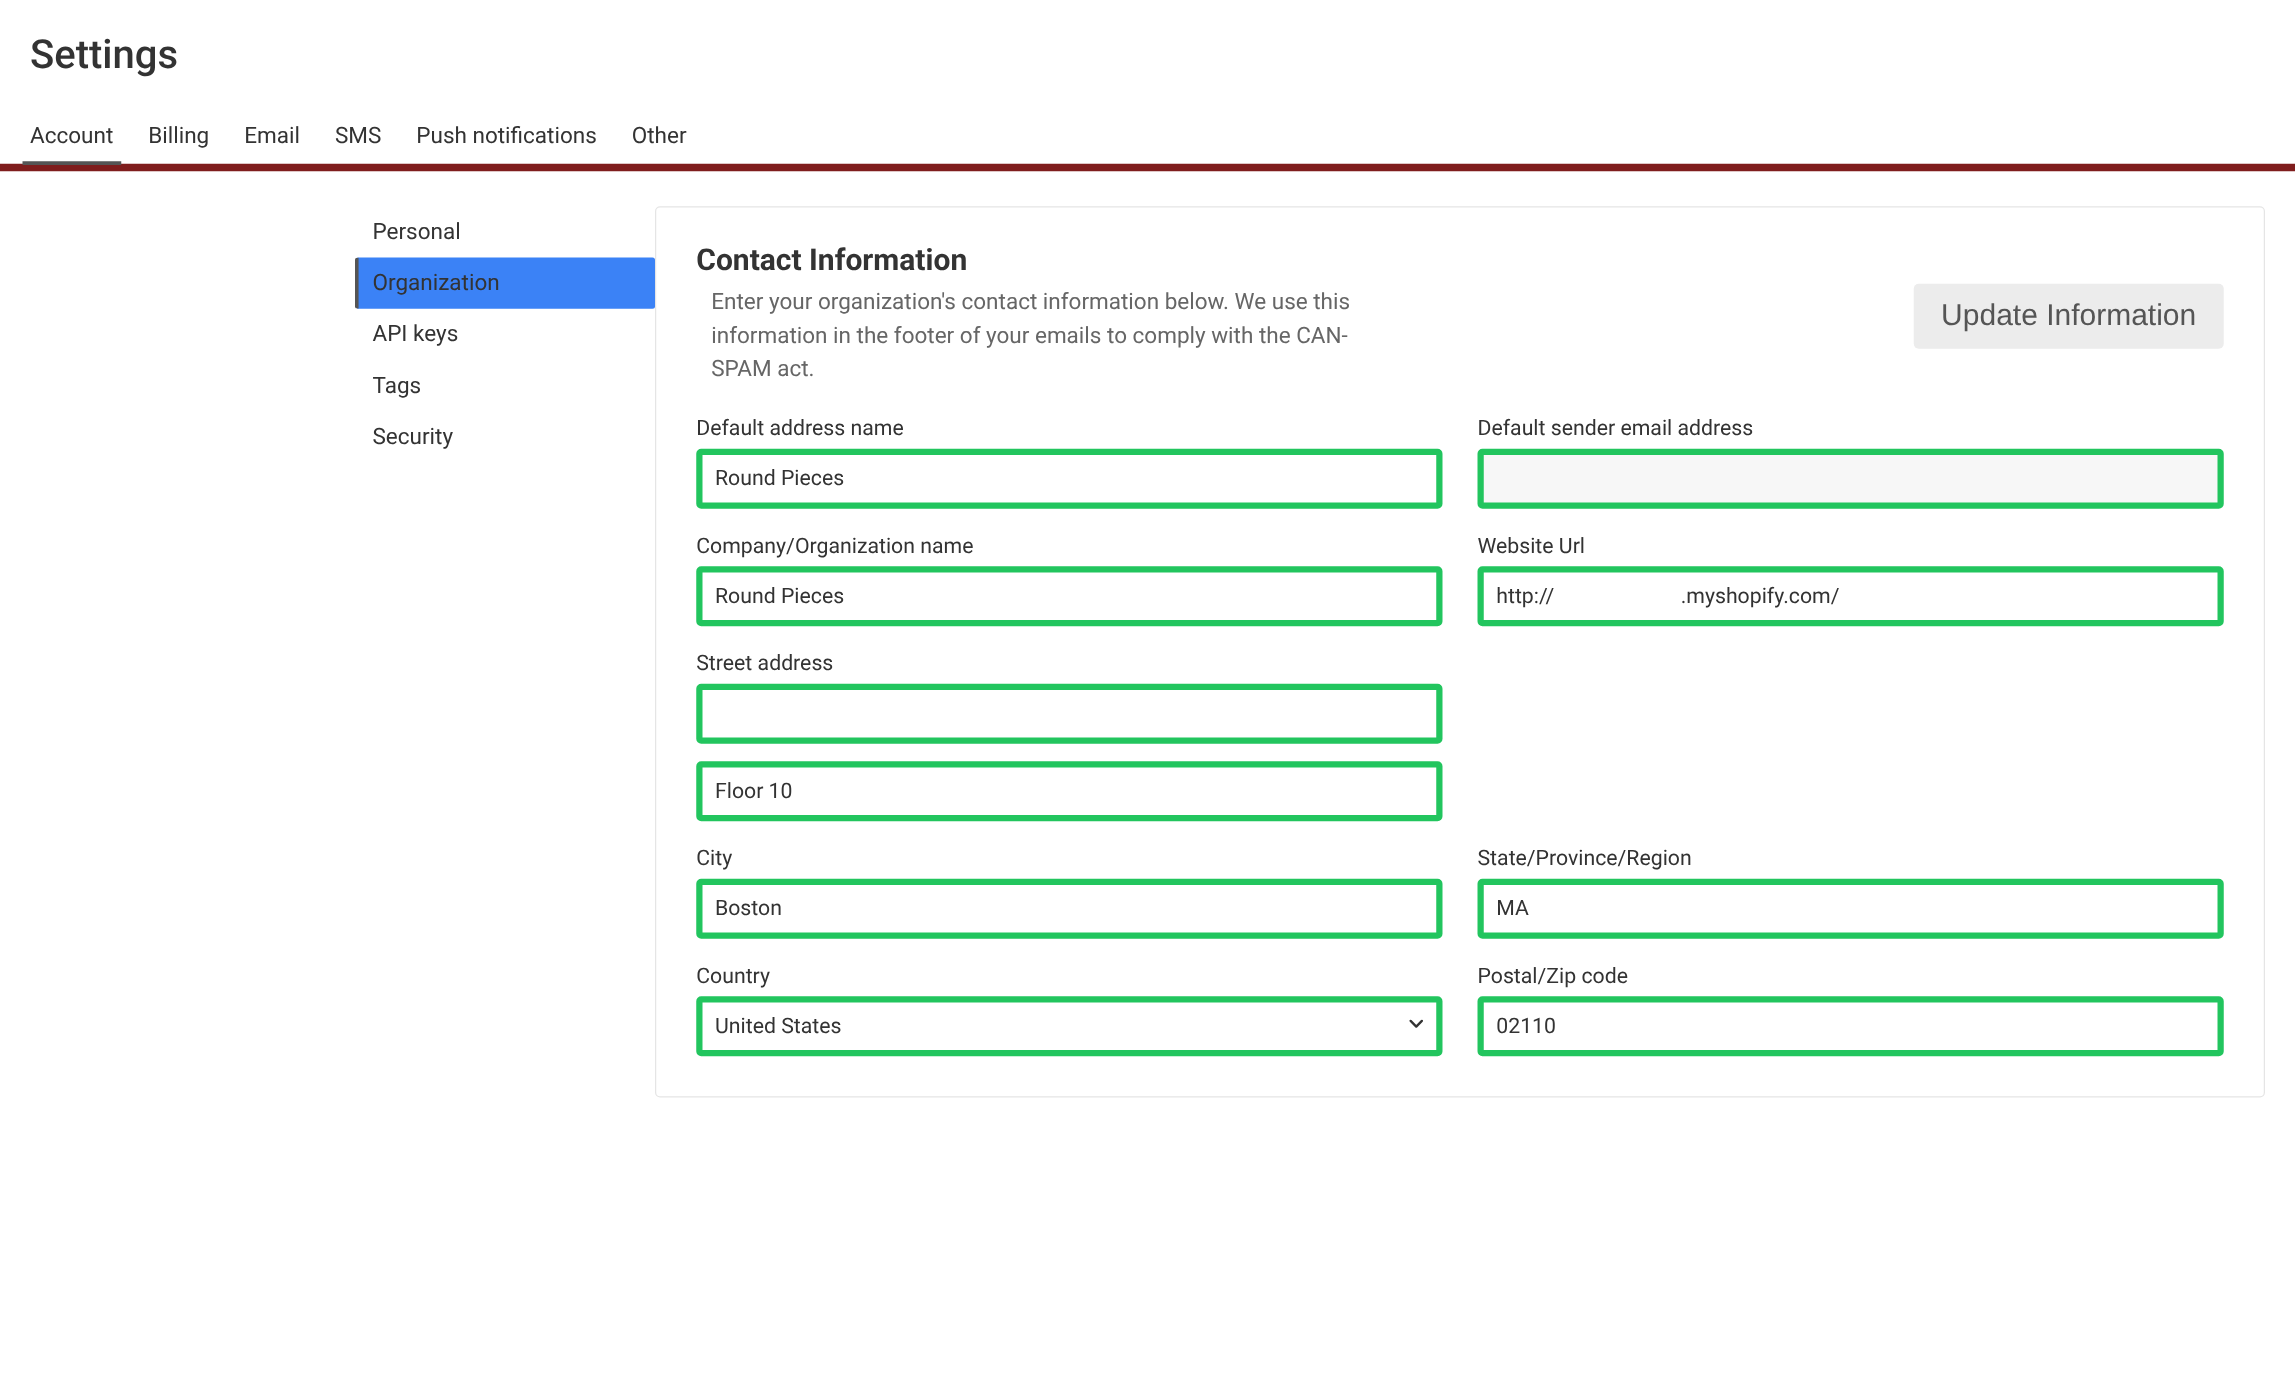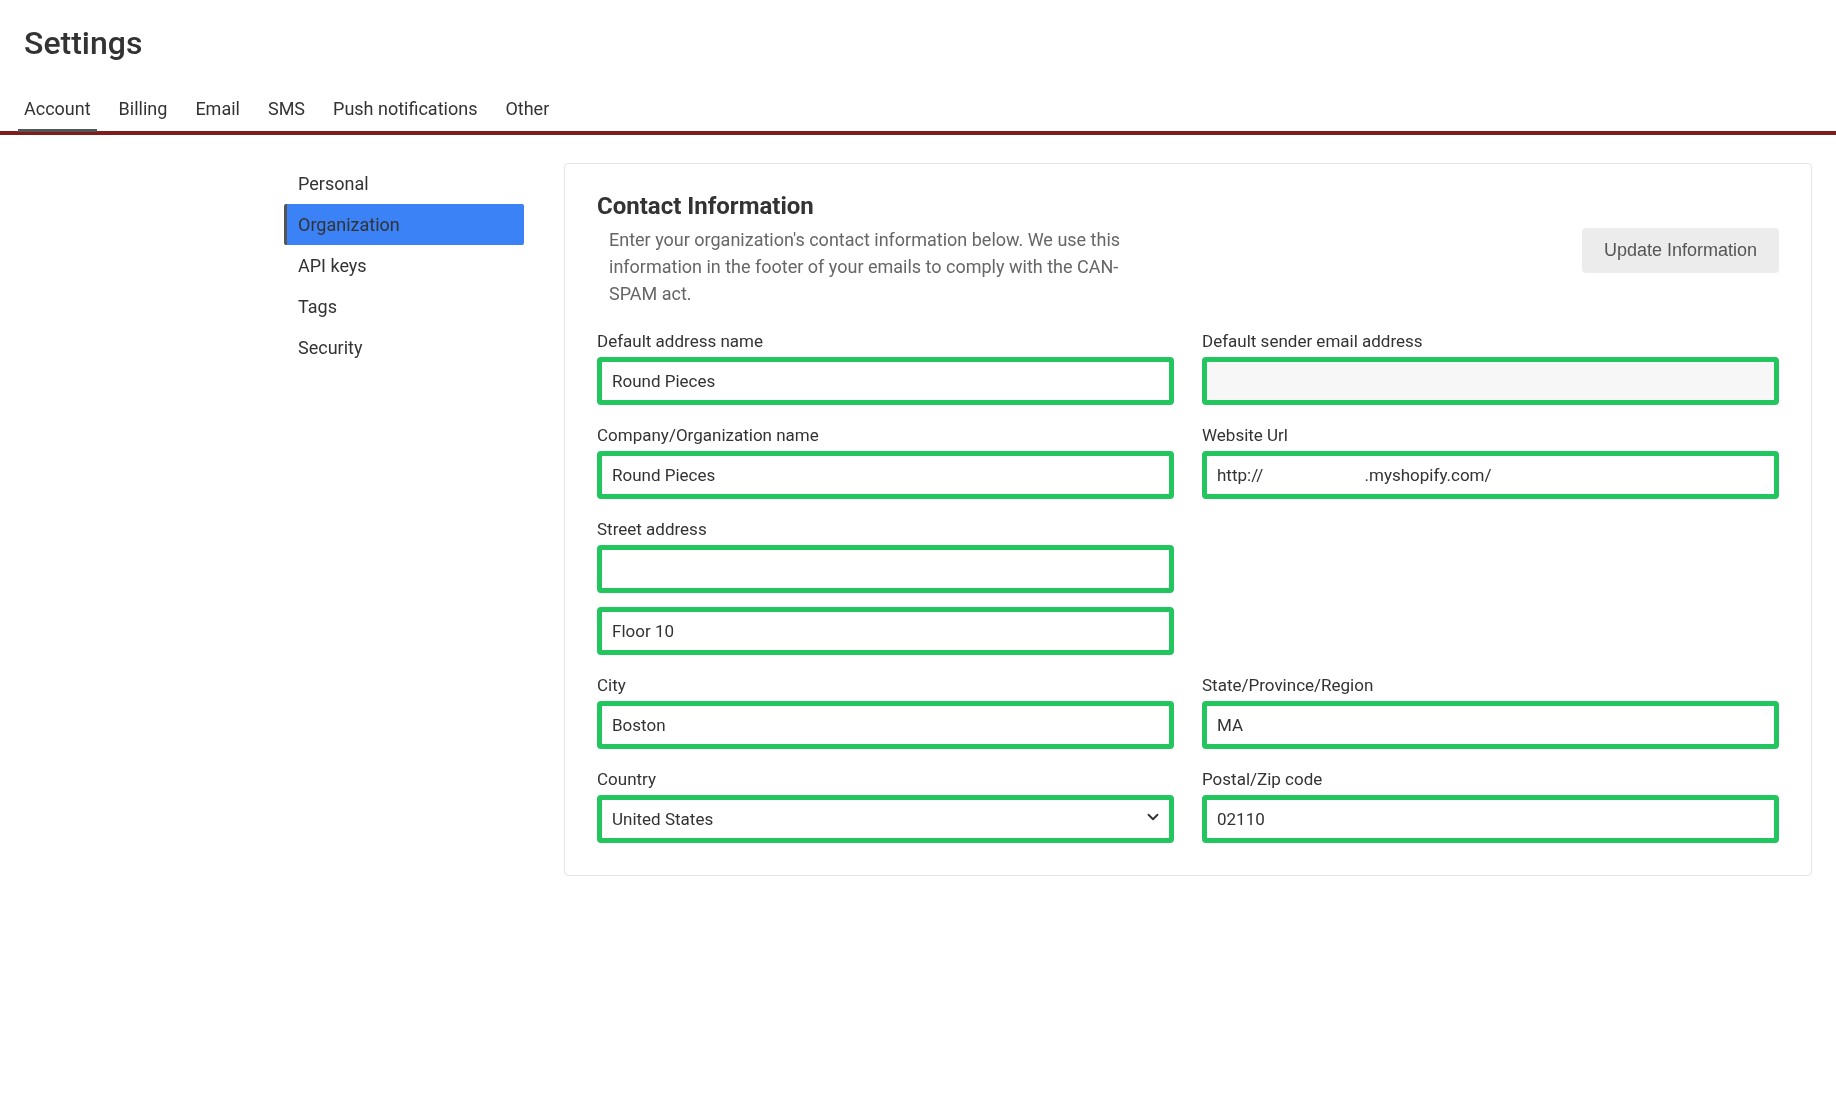--- a/index.html
+++ b/index.html
@@ -17,21 +17,21 @@
     }
     .page-title {
       font-size: 32px;
       font-weight: 500;
       color: #333;
       margin-bottom: 24px;
     }
     .tabs {
       display: flex;
       gap: 28px;
-      border-bottom: 4px solid #7f1d1d;
+      border-bottom: 6px solid #7f1d1d;
       margin-left: -24px;
       margin-right: -24px;
       padding-left: 24px;
       padding-right: 24px;
     }
     .tab {
       font-size: 18px;
       color: #333;
       padding: 12px 0;
       cursor: pointer;
@@ -41,21 +41,20 @@
       content: "";
       position: absolute;
       left: -6px;
       right: -6px;
       bottom: -1px;
       height: 3px;
       background: #555;
     }
     .content {
       display: flex;
-      gap: 40px;
       padding-top: 28px;
     }
     .sidebar {
       width: 240px;
       margin-left: 260px;
       flex-shrink: 0;
     }
     .sidebar-item {
       font-size: 18px;
       color: #333;
@@ -94,21 +93,21 @@
       font-size: 18px;
       color: #666;
       line-height: 1.5;
       max-width: 540px;
       margin-left: 12px;
     }
     .update-btn {
       background: #ececec;
       border: none;
       color: #555;
-      font-size: 18px;
+      font-size: 24px;
       padding: 12px 22px;
       border-radius: 4px;
       cursor: pointer;
       flex-shrink: 0;
       margin-top: 2px;
     }
     .form-grid {
       display: grid;
       grid-template-columns: 1fr 1fr;
       gap: 20px 28px;

